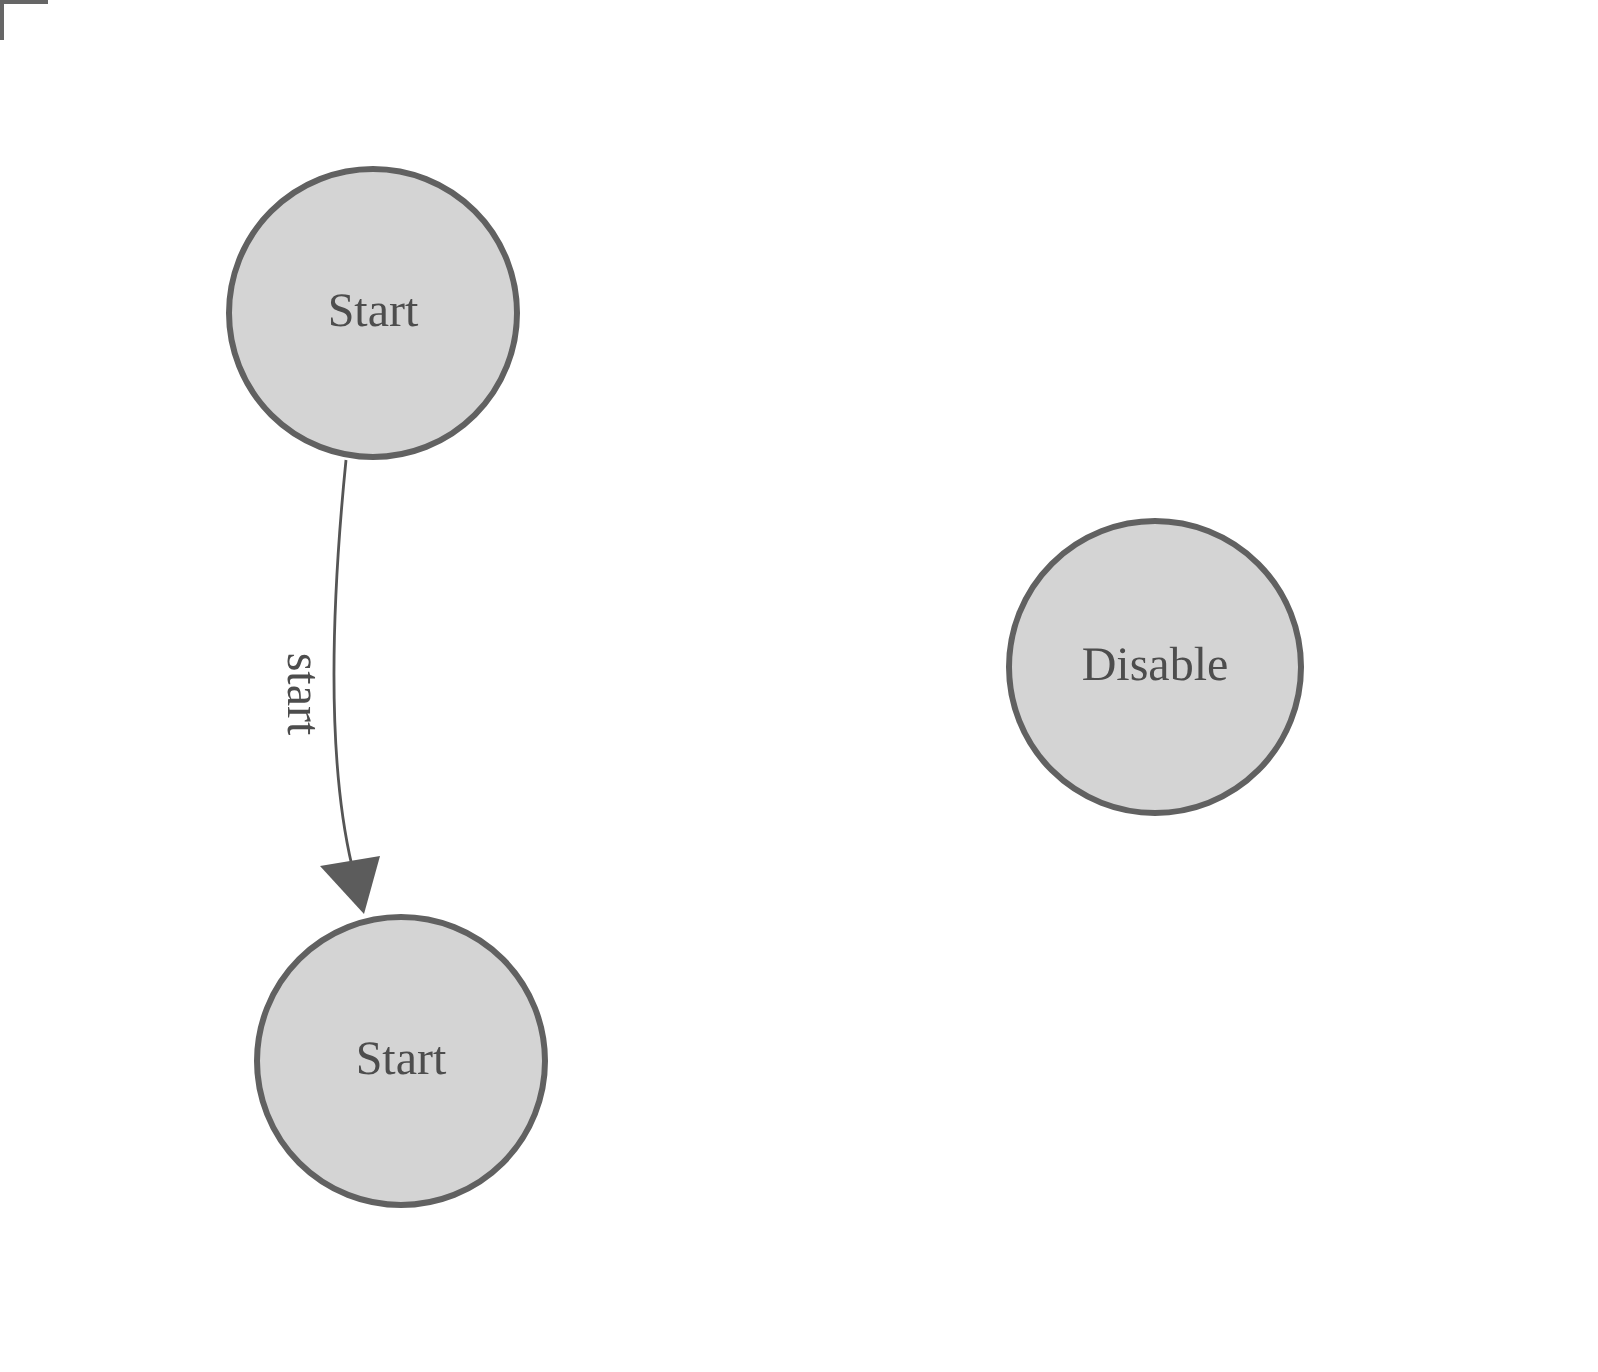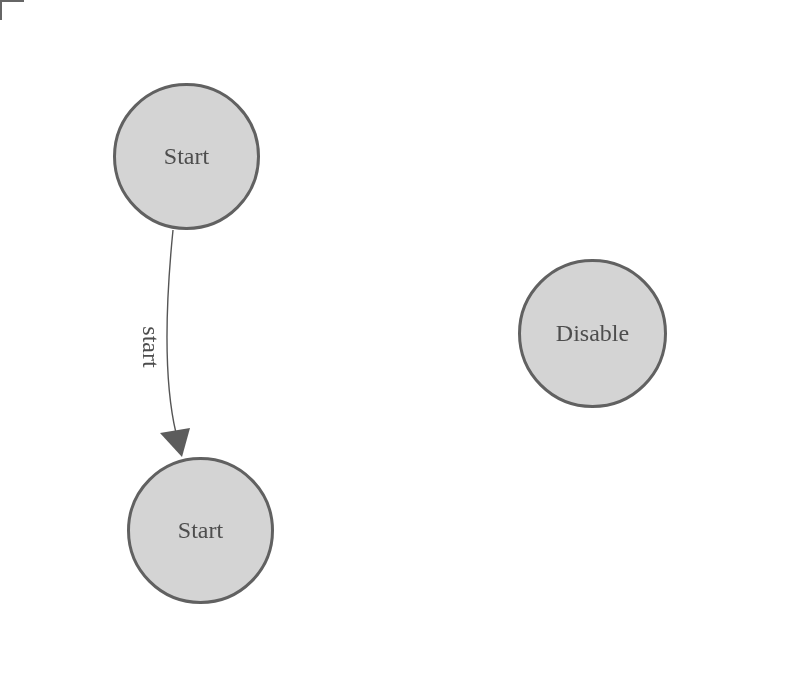--- a/index.html
+++ b/index.html
@@ -76,19 +76,19 @@
   </svg>
 
   <div class="state-node" style="left: 113px; top: 83px; width: 147px; height: 147px;">
     <span>Start</span>
   </div>
 
   <div class="state-node" style="left: 127px; top: 457px; width: 147px; height: 147px;">
     <span>Start</span>
   </div>
 
-  <div class="state-node" style="left: 518px; top: 259px; width: 149px; height: 149px;">
+  <div class="state-node" style="left: 503px; top: 259px; width: 149px; height: 149px;">
     <span>Disable</span>
   </div>
 
   <div class="edge-label" style="left: 121px; top: 334px; transform: rotate(90deg);">start</div>
 
 </div>
 
 </body></html>

